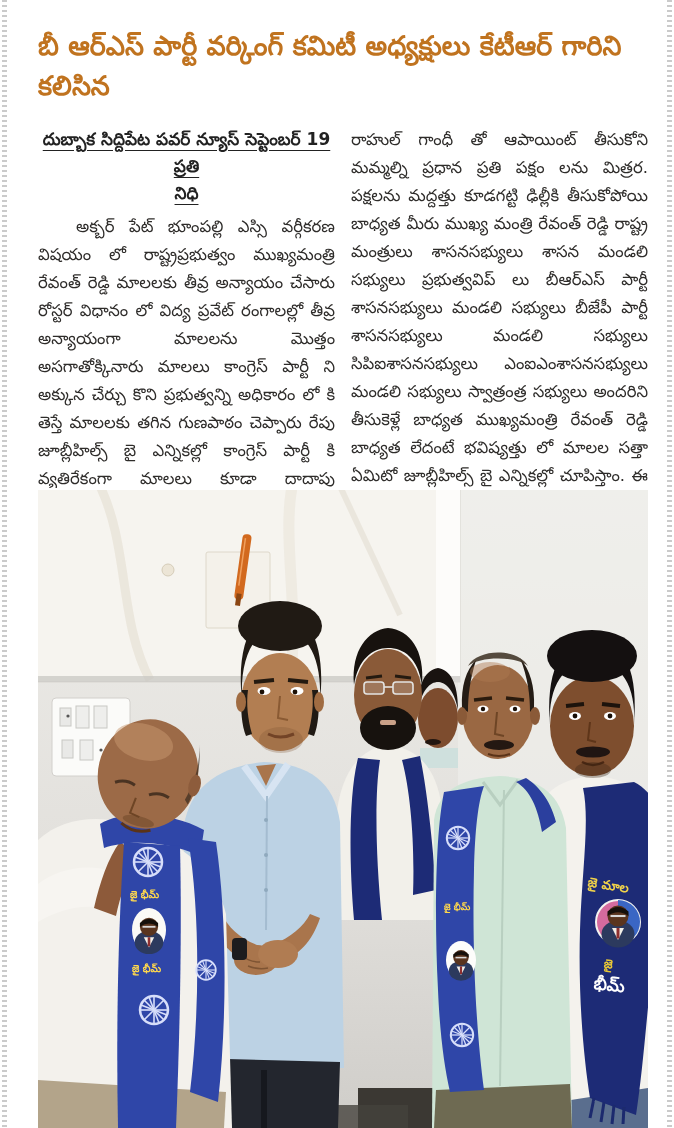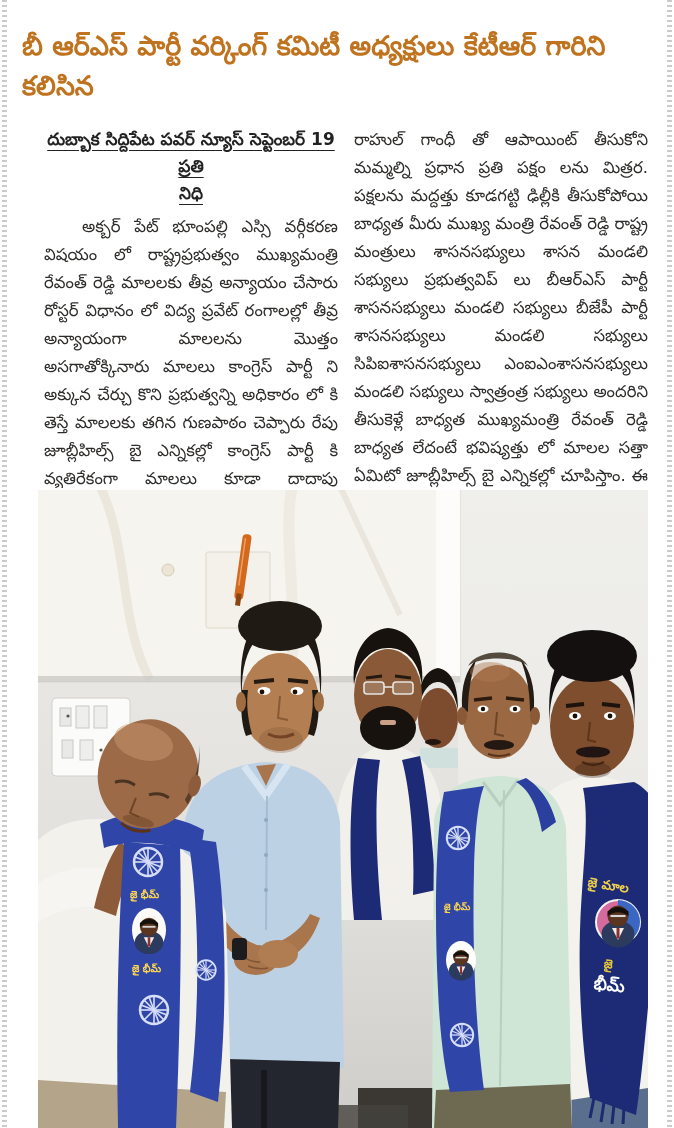--- a/index.html
+++ b/index.html
@@ -8,27 +8,27 @@
     font-family:"DejaVu Sans",sans-serif;overflow:hidden;
   }
   .perf{
     position:absolute;top:0;bottom:0;width:5px;
     background:repeating-linear-gradient(to bottom,#b9b9b9 0 2px,transparent 2px 5px);
     opacity:.75;
   }
   .perf.left{left:2px;}
   .perf.right{right:2px;}
   .headline{
-    position:absolute;left:22px;right:30px;top:8px;
+    position:absolute;left:38px;right:30px;top:8px;
     font-size:27px;line-height:40px;font-weight:bold;
     color:#c0731f;letter-spacing:0;
   }
   .headline .hl-line{display:block;}
   .columns{
-    position:absolute;left:44px;right:26px;top:126px;height:362px;
+    position:absolute;left:38px;right:26px;top:126px;height:362px;
     display:flex;gap:16px;overflow:hidden;
   }
   .col{flex:1 1 0;color:#2e2c2a;font-size:16.5px;line-height:28px;text-align:justify;}
   .dateline{
     text-align:center;font-weight:bold;font-size:17px;line-height:27px;
     margin-bottom:6px;color:#222;
   }
   .dateline span{text-decoration:underline;text-underline-offset:5px;}
   .body-par{margin:0;}
   .col.leftcol .body-par{text-indent:38px;}

